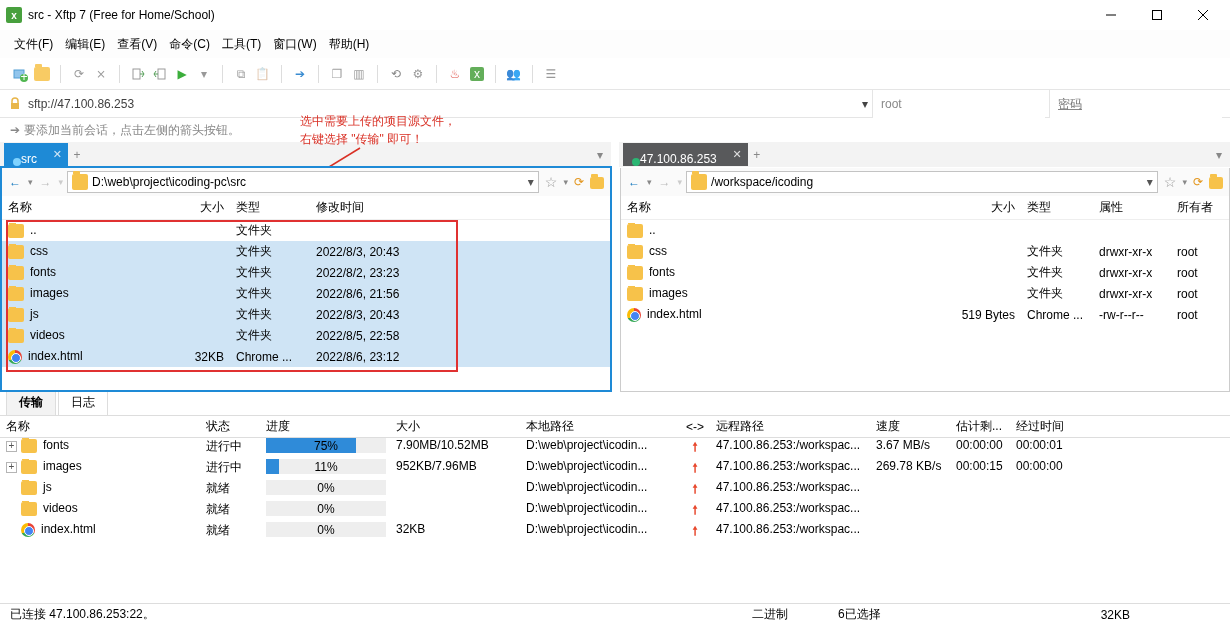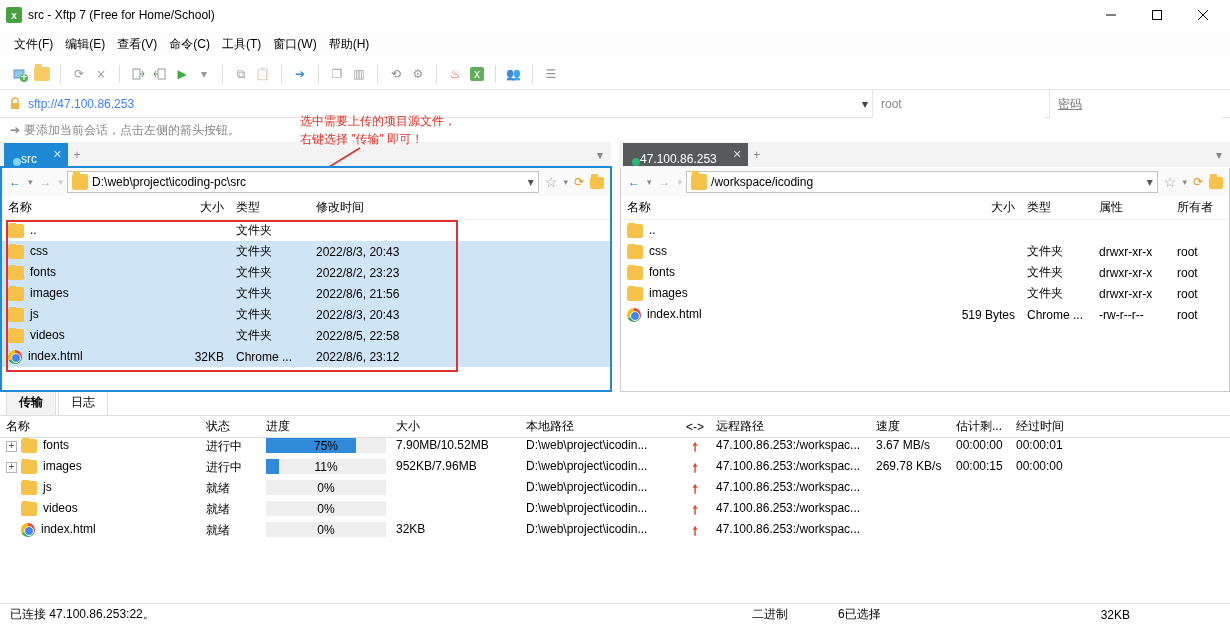--- a/index.html
+++ b/index.html
@@ -11,21 +11,21 @@
 .win-btn { width:46px; height:28px; display:flex; align-items:center; justify-content:center; cursor:pointer; }
 .menubar { height:28px; background:#fdfdfd; display:flex; align-items:center; padding:0 8px; border-bottom:0; }
 .menubar span { padding:4px 6px; cursor:default; }
 .toolbar { height:32px; display:flex; align-items:center; padding:0 10px; gap:2px; border-bottom:1px solid #e5e5e5; }
 .tb-btn { width:20px; height:20px; display:flex; align-items:center; justify-content:center; opacity:.85; cursor:pointer; }
 .tb-sep { width:1px; height:18px; background:#ddd; margin:0 6px; }
 .tb-red { color:#d93025; }
 .conn-bar { height:28px; display:flex; align-items:center; gap:4px; padding:0 8px; border-bottom:1px solid #e5e5e5; }
 .conn-left { display:flex; align-items:center; gap:6px; flex:0 0 860px; }
 .lock { width:14px; height:14px; }
-.conn-host { color:#3b82f6; }
+.conn-host { color:#404040; }
 .conn-drop { margin-left:auto; color:#444; }
 .conn-input { border:0; border-left:1px solid #e5e5e5; height:28px; padding:0 8px; color:#888; }
 .hint-bar { height:24px; display:flex; align-items:center; padding:0 8px; color:#888; position:relative; }
 .hint-arrow { width:14px; text-align:center; color:#888; margin-right:2px; }
 .callout { position:absolute; color:#d93025; line-height:18px; left:300px; top:-6px; font-size:13px; }
 .callout svg { position:absolute; left:20px; top:40px; }
 .panes { display:flex; height:225px; border-top:1px solid transparent; }
 .pane { flex:1; display:flex; flex-direction:column; position:relative; }
 .pane.left { border:2px solid #1e8ad6; margin:-2px 0 0 0; }
 .tabs-row { height:25px; background:#f3f3f3; display:flex; align-items:center; padding:0 4px; }

